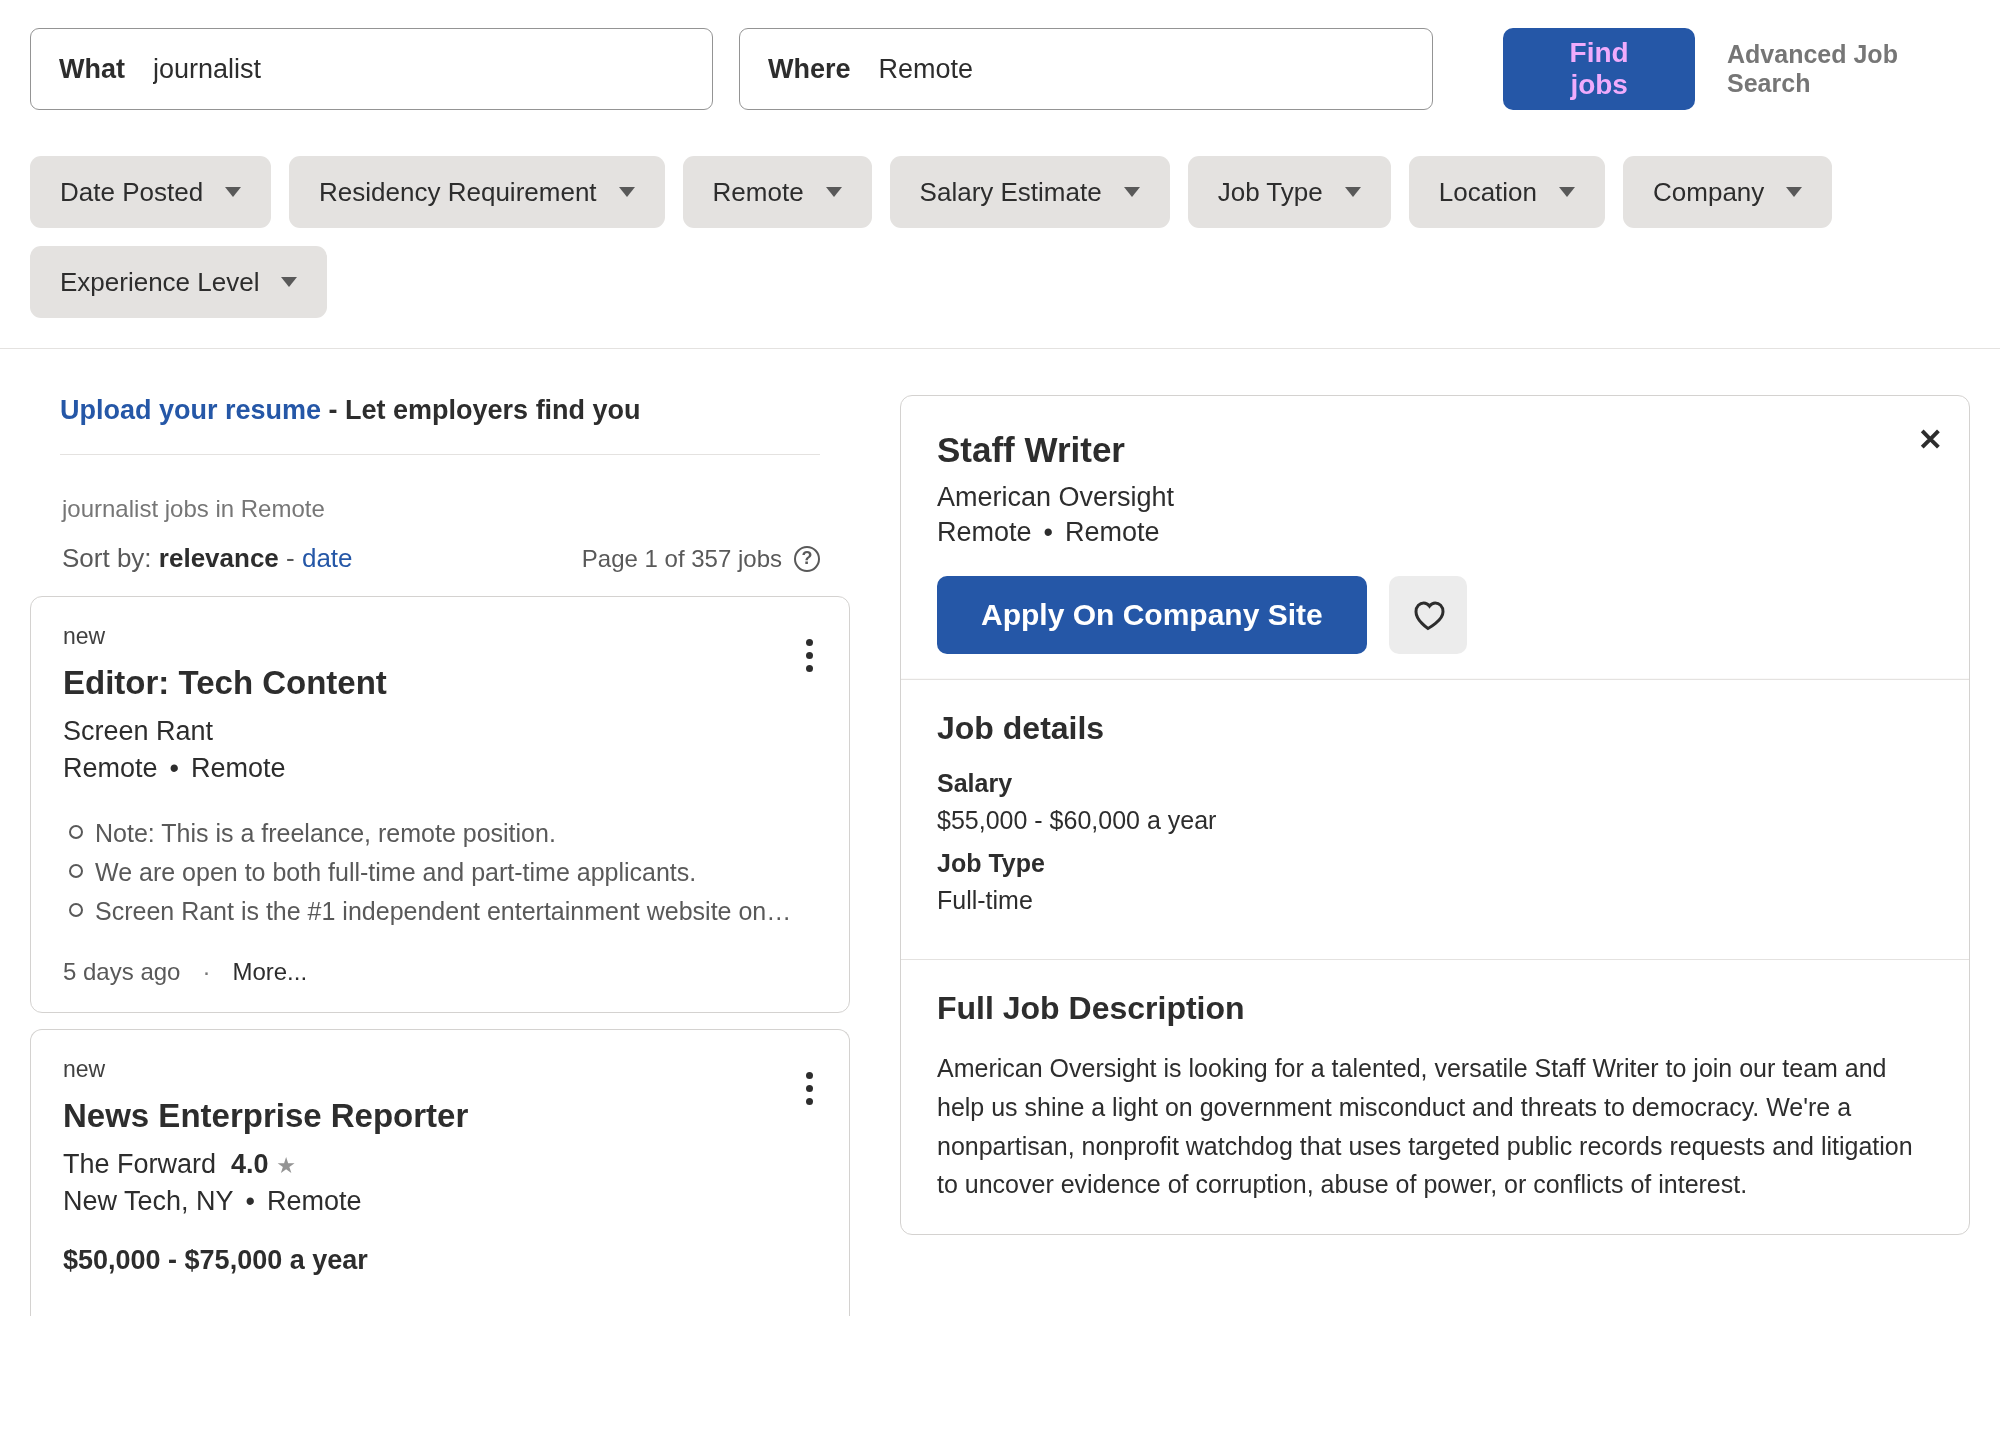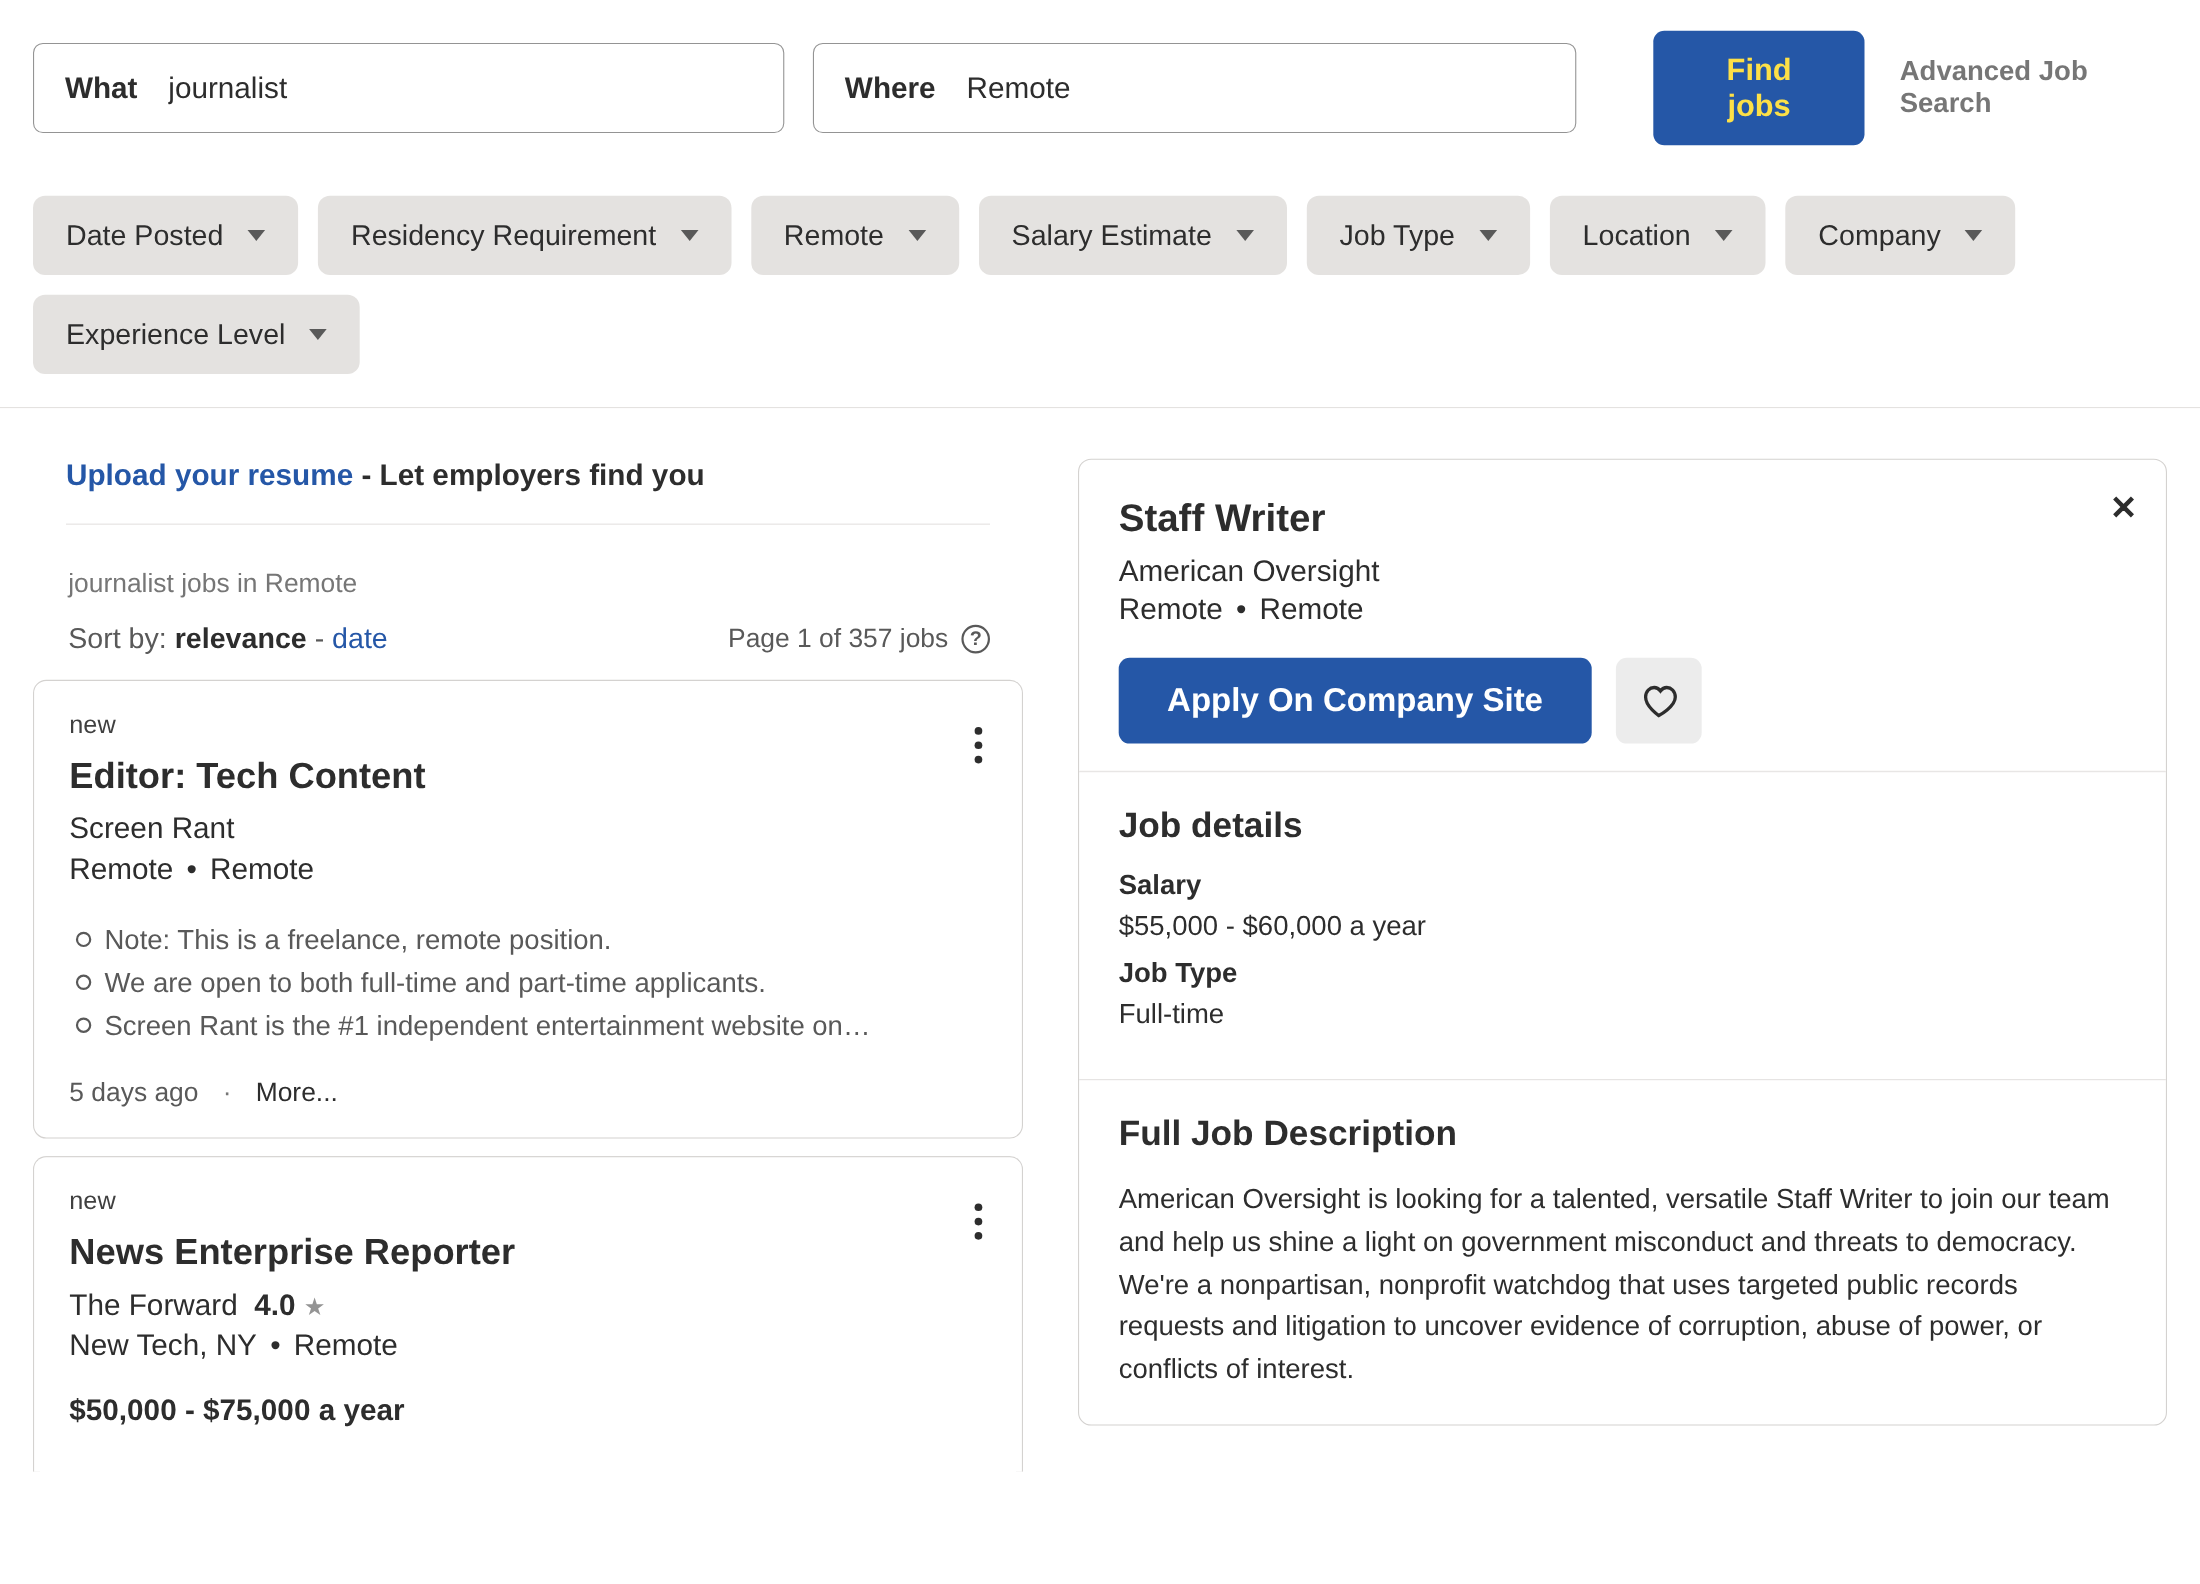--- a/index.html
+++ b/index.html
@@ -4,28 +4,28 @@
 <style>
 * { box-sizing: border-box; margin: 0; padding: 0; }
 body { font-family: -apple-system, BlinkMacSystemFont, "Segoe UI", Helvetica, Arial, sans-serif; color:#2d2d2d; background:#fff; font-size:16px; }
 .page { width:2000px; padding:28px 30px 0 30px; }
 .search-row { display:flex; gap:26px; align-items:center; }
 .search-box { display:flex; align-items:center; border:1.5px solid #949494; border-radius:9px; height:82px; padding:0 28px; gap:28px; }
 .search-box.what { width:730px; }
 .search-box.where { width:742px; }
 .search-label { font-weight:700; font-size:27px; }
 .search-input { border:none; outline:none; font-size:27px; flex:1; color:#2d2d2d; background:transparent; }
-.find-btn { background:#2557a7; color:#fde047; font-weight:700; font-size:28px; border:none; border-radius:10px; height:104px; padding:0 38px; cursor:pointer;margin-left:44px; }
+.find-btn { background:#2557a7; color:#f0abfc; font-weight:700; font-size:28px; border:none; border-radius:10px; height:82px; padding:0 38px; cursor:pointer;margin-left:44px; }
 .adv-link { color:#767676; font-size:25px; margin-left:6px;font-weight:bold; }
 .filters { display:flex; flex-wrap:wrap; gap:18px; margin-top:46px; padding-bottom:30px;align-items:flex-end; }
 .filter-pill { background:#e4e2e0; border:none; border-radius:11px; height:72px; padding:0 30px; display:flex; align-items:center; gap:22px; font-size:26px; color:#2d2d2d; cursor:pointer; }
 .caret { width:0; height:0; border-left:8px solid transparent; border-right:8px solid transparent; border-top:10px solid #595959; }
 .divider-full { border-top:1.5px solid #e4e2e0; margin-left:-30px; margin-right:-30px; }
 .main { display:flex; gap:50px; margin-top:46px; }
-.left { width:900px; }
+.left { width:820px; }
 .right { flex:1; }
 .upload-bar { font-size:27px; font-weight:700; padding-bottom:28px; border-bottom:1.5px solid #e4e2e0; margin:0 30px 40px 30px;}
 .upload-bar .link { color:#2557a7; }
 .query-label { color:#767676; font-size:24px; margin:0 0 20px 32px; }
 .sort-row { display:flex; justify-content:space-between; align-items:center; margin:0 30px 22px 32px; font-size:26px; }
 .sort-row .lbl { color:#595959; }
 .sort-row b { font-weight:700; color:#2d2d2d; }
 .sort-row .date { color:#2557a7; }
 .page-info { color:#595959; font-size:24px; display:flex; align-items:center; gap:12px; }
 .help-icon { width:26px; height:26px; border:2px solid #595959; border-radius:50%; display:inline-flex; align-items:center; justify-content:center; font-size:18px; color:#595959; font-weight:700;}

